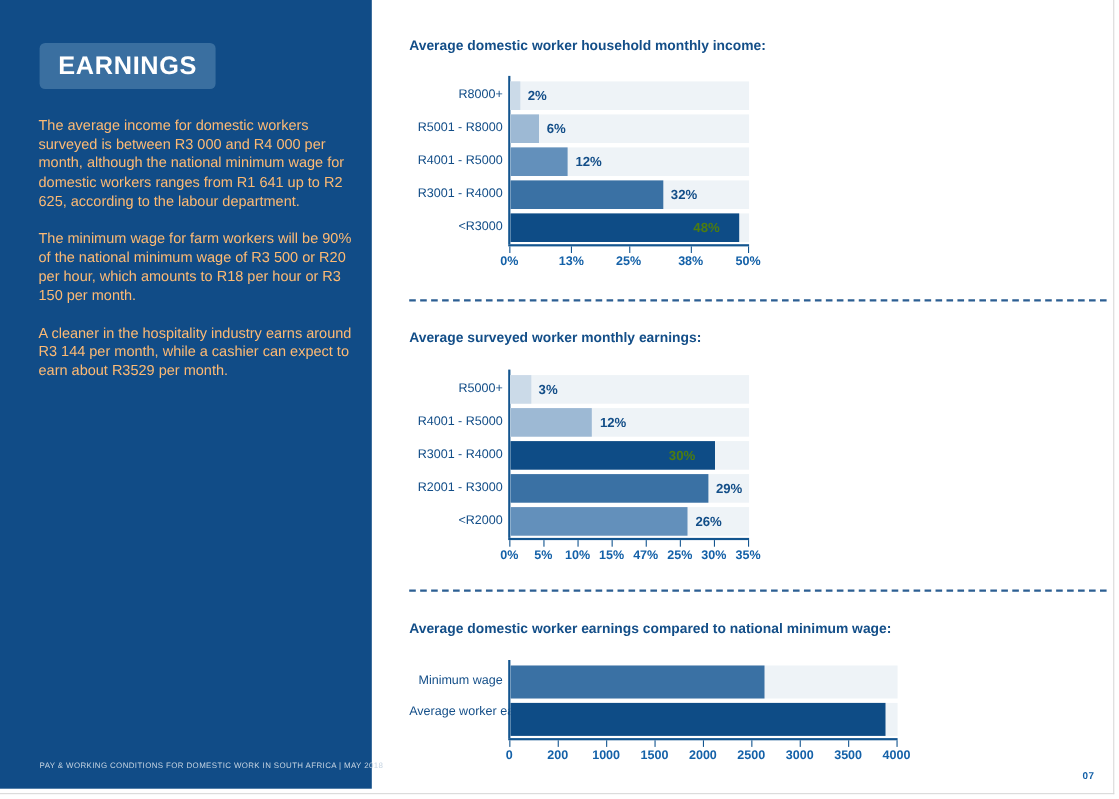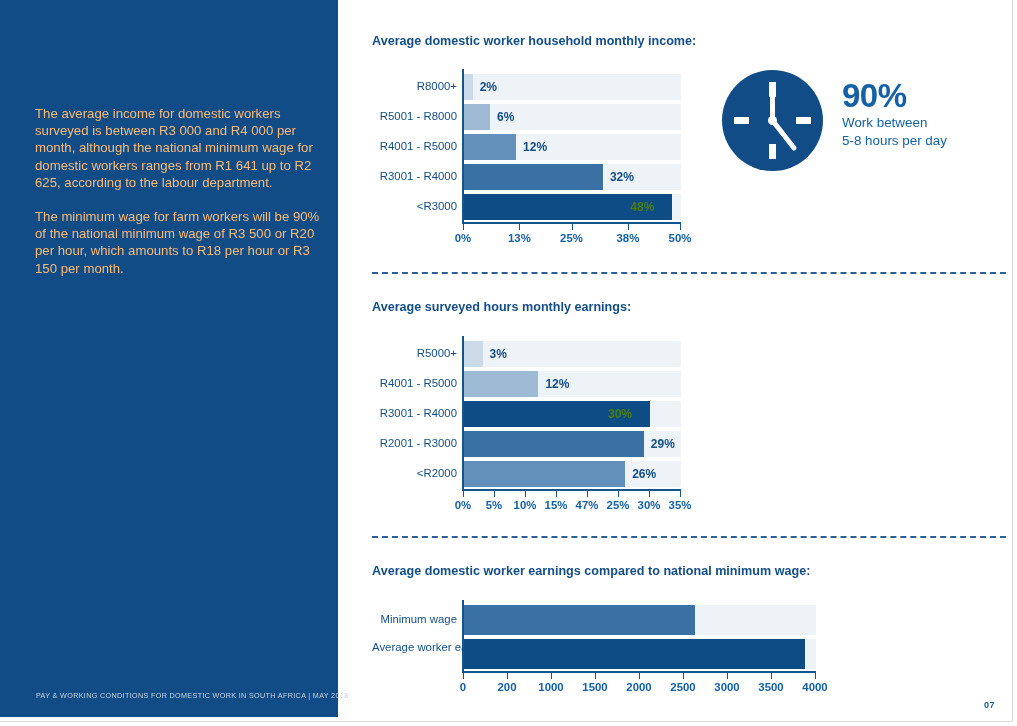--- a/index.html
+++ b/index.html
@@ -202,48 +202,35 @@
   }
 </style>
 </head>
 <body>
 
 <div id="page">
   <div id="page-shadow"></div>
 
   <div id="sidebar">
 
+    <div id="badge">
+      <div id="badge-label">EARNINGS</div>
+    </div>
 
     <div id="sidebar-body">
       <p class="para">The average income for domestic workers surveyed is between R3 000 and R4 000 per month, although the national minimum wage for domestic workers ranges from R1 641 up to R2 625, according to the labour department.</p>
       <p class="para">The minimum wage for farm workers will be 90% of the national minimum wage of R3 500 or R20 per hour, which amounts to R18 per hour or R3 150 per month.</p>
+      <p class="para">A cleaner in the hospitality industry earns around R3 144 per month, while a cashier can expect to earn about R3529 per month.</p>
     </div>
 
     <div id="footer-note">PAY &amp; WORKING CONDITIONS FOR DOMESTIC WORK IN SOUTH AFRICA  |  MAY 2018</div>
   </div>
 
   <div id="page-number">07</div>
 
-  <div id="clock-stat">
-    <svg id="clock-icon" viewBox="0 0 101 101" width="101" height="101">
-      <circle cx="50.5" cy="50.5" r="50.5" fill="#114C87"></circle>
-      <rect x="47" y="12" width="7" height="15" fill="#ffffff"></rect>
-      <rect x="47" y="74" width="7" height="15" fill="#ffffff"></rect>
-      <rect x="12" y="47" width="15" height="7" fill="#ffffff"></rect>
-      <rect x="74" y="47" width="15" height="7" fill="#ffffff"></rect>
-      <line x1="50.5" y1="50.5" x2="50.5" y2="22" stroke="#ffffff" stroke-width="5" stroke-linecap="round"></line>
-      <line x1="50.5" y1="50.5" x2="72" y2="78" stroke="#ffffff" stroke-width="5" stroke-linecap="round"></line>
-      <circle cx="50.5" cy="50.5" r="4.5" fill="#ffffff"></circle>
-    </svg>
-    <div id="clock-text">
-      <div id="clock-pct">90%</div>
-      <div class="clock-line">Work between</div>
-      <div class="clock-line">5-8 hours per day</div>
-    </div>
-  </div>
 
   <div class="divider" style="left:372px; top:272px; width:634px;"></div>
   <div class="divider" style="left:372px; top:536px; width:634px;"></div>
 
   <div class="chart-block" style="left:372px; top:34px; width:620px;">
     <div class="chart-title">Average domestic worker household monthly income:</div>
     <div class="plot" id="plot-0" style="margin-top:21px; height:200px;">
         <div class="axis-line" style="left: 90px; top: 0px; width: 2px; height: 153px;"></div>
         <div class="cat-label" style="left: 0px; width: 85px; top: 11px;">R8000+</div>
         <div class="track" style="left: 92px; top: 5px; width: 217px; height: 26px;"></div>
@@ -273,21 +260,21 @@
         <div class="tick" style="left: 199.5px; top: 155px; height: 6px;"></div>
         <div class="tick-label" style="left: 199.5px; top: 163px;">25%</div>
         <div class="tick" style="left: 255.92px; top: 155px; height: 6px;"></div>
         <div class="tick-label" style="left: 255.92px; top: 163px;">38%</div>
         <div class="tick" style="left: 308px; top: 155px; height: 6px;"></div>
         <div class="tick-label" style="left: 308px; top: 163px;">50%</div>
       </div>
   </div>
 
   <div class="chart-block" style="left:372px; top:300px; width:620px;">
-    <div class="chart-title">Average surveyed hours monthly earnings:</div>
+    <div class="chart-title">Average surveyed worker monthly earnings:</div>
     <div class="plot" id="plot-1" style="margin-top:22px; height:200px;">
         <div class="axis-line" style="left: 90px; top: 0px; width: 2px; height: 153px;"></div>
         <div class="cat-label" style="left: 0px; width: 85px; top: 11px;">R5000+</div>
         <div class="track" style="left: 92px; top: 5px; width: 217px; height: 26px;"></div>
         <div class="bar" style="position: absolute; left: 92px; top: 5px; width: 18.6px; height: 26px; background: rgb(203, 218, 232);"></div>
         <div class="bar-value outside" style="top: 12px; left: 117.6px;">3%</div>
         <div class="cat-label" style="left: 0px; width: 85px; top: 41px;">R4001 - R5000</div>
         <div class="track" style="left: 92px; top: 35px; width: 217px; height: 26px;"></div>
         <div class="bar" style="position: absolute; left: 92px; top: 35px; width: 74.4px; height: 26px; background: rgb(157, 185, 212);"></div>
         <div class="bar-value outside" style="top: 42px; left: 173.4px;">12%</div>

